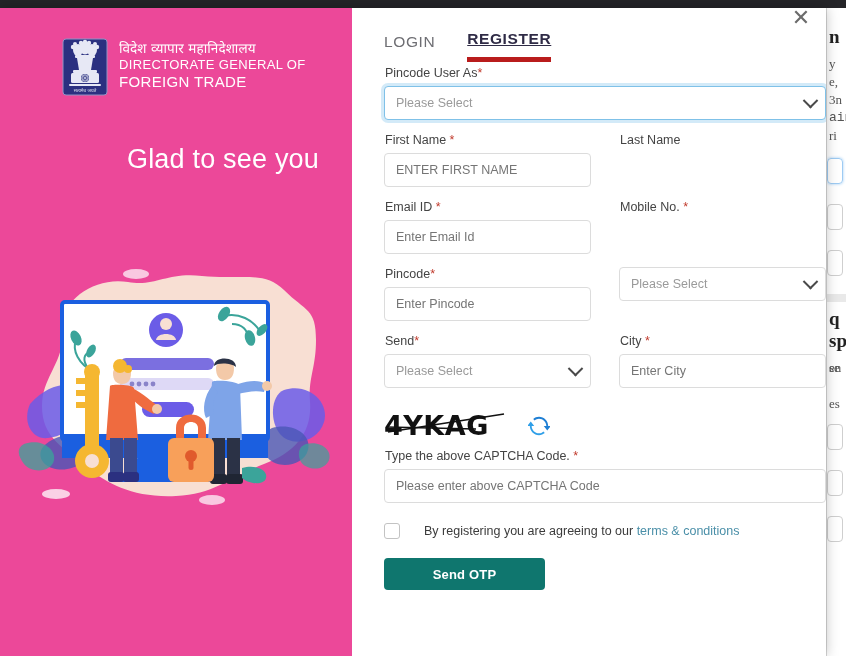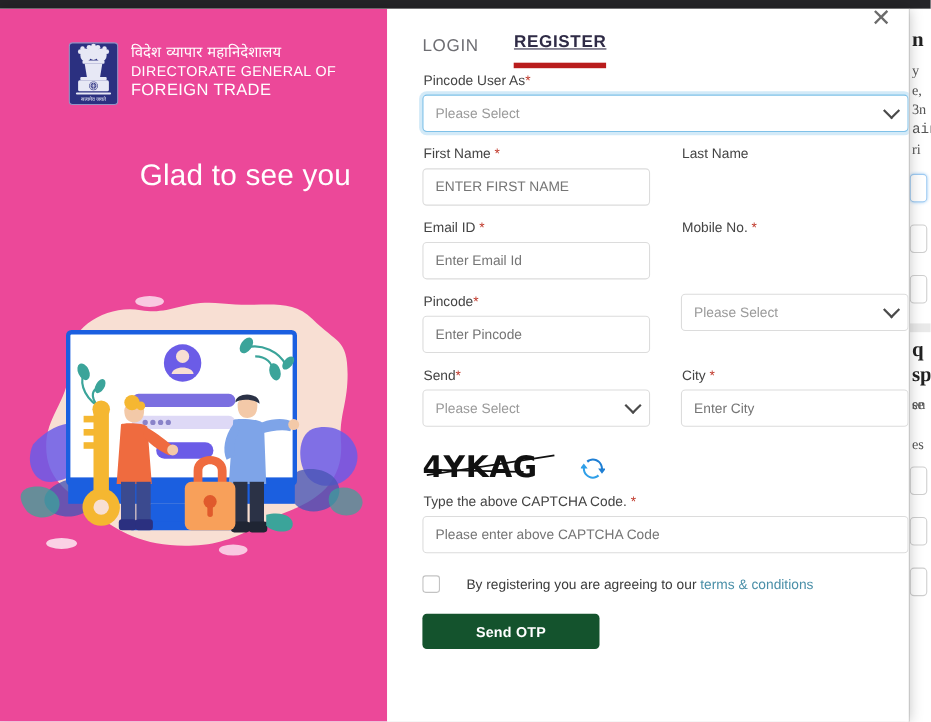--- a/index.html
+++ b/index.html
@@ -161,21 +161,21 @@
   }
   #terms-box {
     width: 16px; height: 16px; border: 1px solid #c3c3c3;
     border-radius: 3px; background: #fff; cursor: pointer; flex: 0 0 16px;
   }
   #terms-label { font-size: 12.5px; color: #3b3b3b; }
   #terms-link { color: #4a8fa8; cursor: pointer; }
 
   #send-otp {
     margin-top: 19px; width: 161px; height: 32px;
-    background: #14532d; border: none; border-radius: 4px;
+    background: #0f766e; border: none; border-radius: 4px;
     color: #ffffff; font-size: 13px; font-weight: 700;
     cursor: pointer; letter-spacing: .2px;
     font-family: "Liberation Sans", sans-serif;
   }
 </style>
 </head>
 <body>
 
 <div id="top-strip"></div>
 

